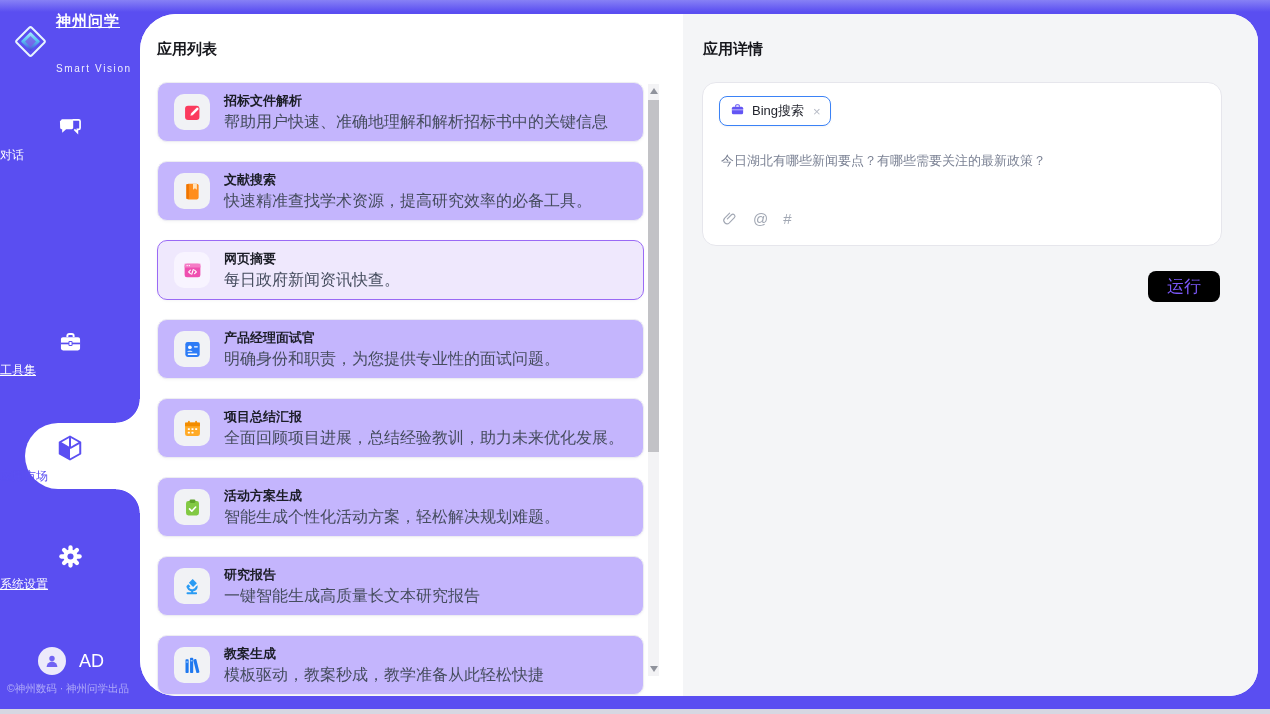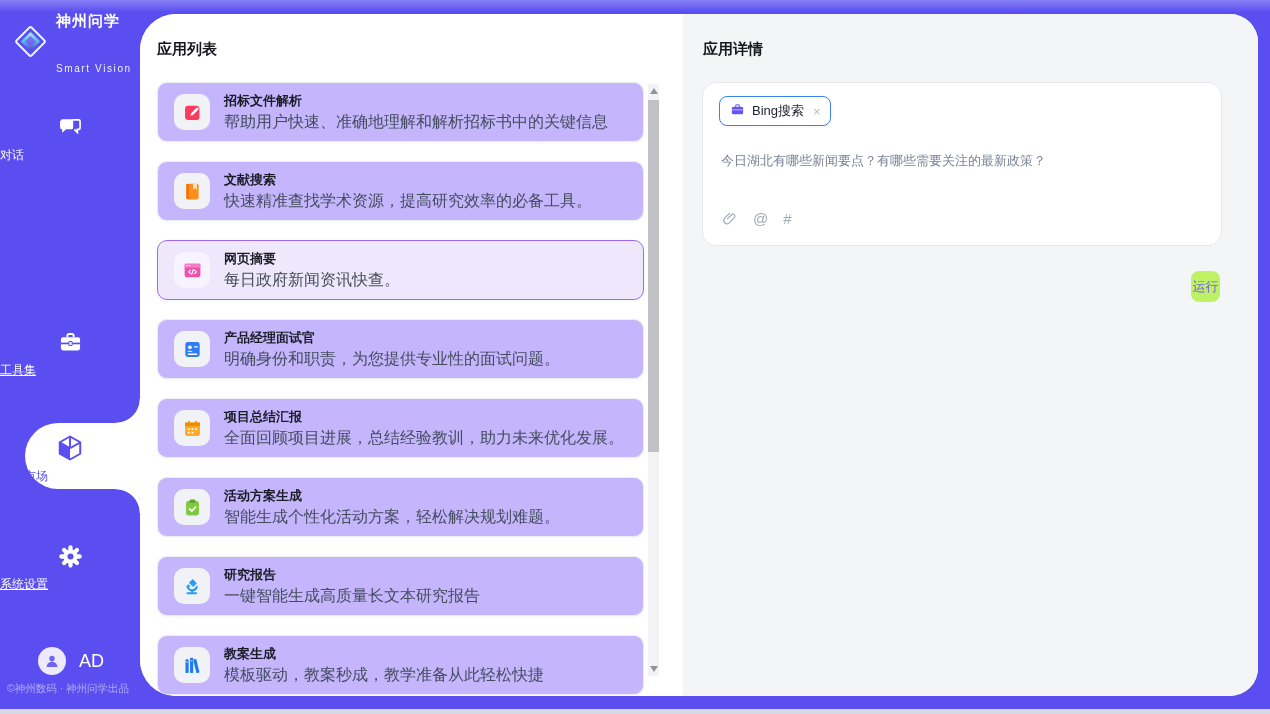--- a/index.html
+++ b/index.html
@@ -6,21 +6,21 @@
   html,body { width:1270px; height:714px; overflow:hidden; }
   body { font-family:"Liberation Sans", sans-serif; }
   #stage { position:relative; width:1270px; height:714px; background:#5a4ef1; overflow:hidden; }
   .top-band { position:absolute; top:0; left:0; right:0; height:12px;
     background:linear-gradient(180deg,#8781f5,#5a4ef1); z-index:0; }
   .bottom-band { position:absolute; bottom:0; left:0; right:0; height:5px; background:#d7d7e2; z-index:9; }
 
   
   .sidebar { position:absolute; left:0; top:0; width:140px; height:714px; z-index:2; color:#fff; }
   .logo { position:absolute; left:12px; top:12px; display:flex; align-items:center; gap:7px; }
-  .brand-name { font-size:15px; font-weight:700; letter-spacing:1px; line-height:17px; }
+  .brand-name { font-size:15px; font-weight:700; letter-spacing:1px; line-height:17px;text-decoration:underline; }
   .brand-sub { font-size:10px; letter-spacing:1.6px; opacity:.9;margin-top:34px; }
   .nav-item { position:absolute; left:0; width:140px; cursor:pointer; z-index:3; }
   .nav-item .nicon { height:30px; display:flex; align-items:center; justify-content:center; }
   .nav-item .nlabel { font-size:12px; margin-top:5px; display:inline-block; }
   .nav-item.underlined .nlabel { text-decoration:underline; }
   .nav-item.active { color:#5b4ff2; }
   .active-tab { position:absolute; left:25px; top:423px; width:115px; height:66px; background:#fff;
     border-radius:33px 0 0 33px; z-index:2; }
   .active-tab::before { content:""; position:absolute; right:0; top:-24px; width:24px; height:24px;
     background:radial-gradient(circle 24px at 0 0, #5a4ef1 23.2px, #fff 24px); }
@@ -62,22 +62,22 @@
   
   .input-card { position:absolute; left:19px; top:68px; width:520px; height:164px; background:#fff;
     border:1px solid #e6e6ec; border-radius:14px; cursor:text; }
   .chip { position:absolute; left:16px; top:13px; height:30px; display:inline-flex; align-items:center; gap:7px;
     padding:0 9px 0 10px; background:#fff; border:1px solid #3b82f6; border-radius:8px;
     box-shadow:0 1px 2px rgba(20,20,50,.05); font-size:13px; color:#23252e; cursor:pointer; }
   .chip-close { color:#b7bbc6; font-size:13px; margin-left:2px; cursor:pointer; }
   .query-text { position:absolute; left:18px; top:69px; font-size:13px; color:#7b8294; white-space:nowrap; }
   .attach-row { position:absolute; left:18px; bottom:18px; display:flex; align-items:center; gap:15px; color:#a2a8b4; }
   .attach-glyph { font-size:15px; line-height:17px; cursor:pointer; }
-  .run-btn { position:absolute; right:38px; top:257px; width:29px; height:31px; background:#bef264; color:#7b57f7;
-    font-size:13px; border:none; border-radius:8px; display:flex; align-items:center; justify-content:center; cursor:pointer; }
+  .run-btn { position:absolute; right:38px; top:257px; width:72px; height:31px; background:#000000; color:#7b57f7;
+    font-size:17px; border:none; border-radius:8px; display:flex; align-items:center; justify-content:center; cursor:pointer; }
 </style>
 </head>
 <body>
 
 <div id="stage">
   <div class="top-band"></div>
 
   <div class="sidebar">
     <div class="logo">
       <span>

